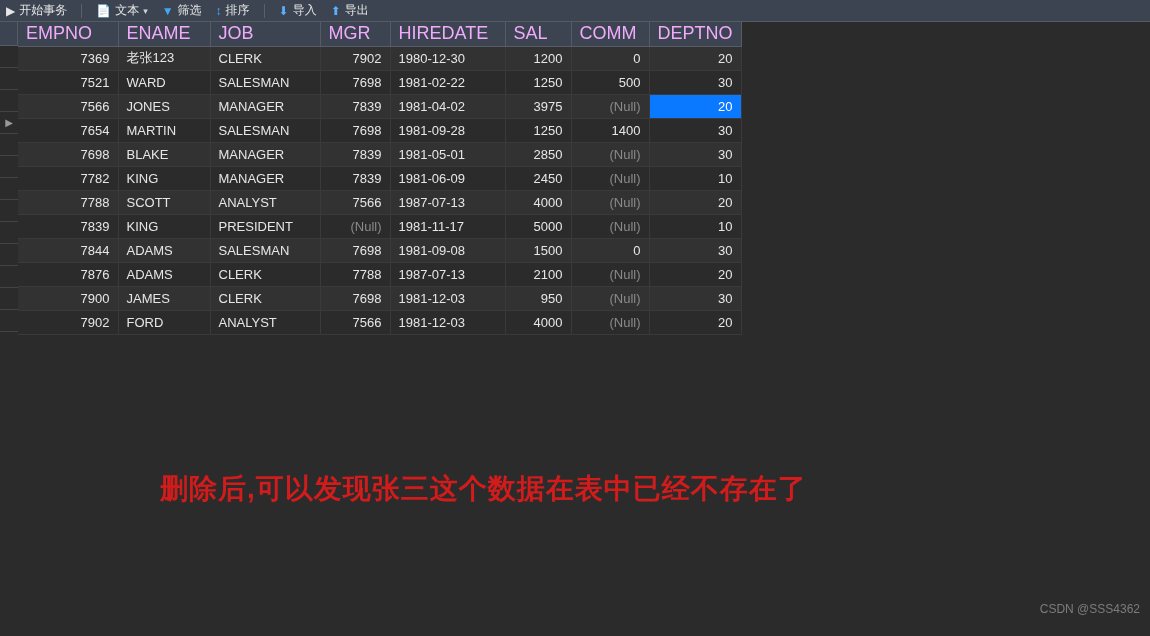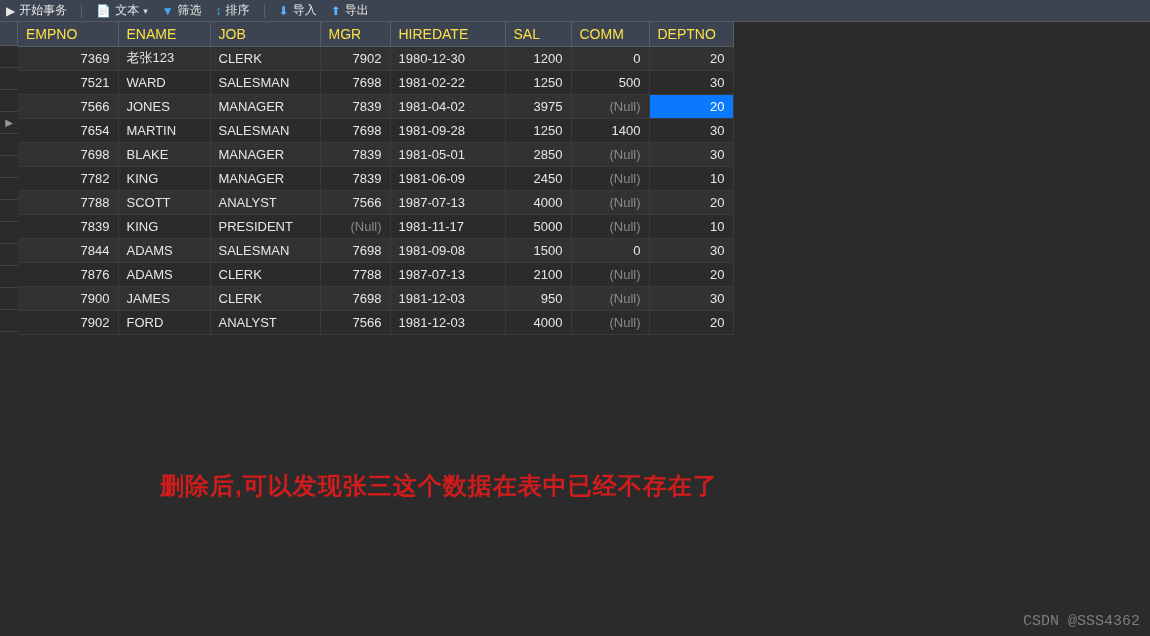--- a/index.html
+++ b/index.html
@@ -53,28 +53,28 @@
     display:flex; align-items:center; justify-content:center;
     color:#999;
     font-size:10px;
   }
   table {
     border-collapse: collapse;
     table-layout: fixed;
   }
   thead th {
     background: #3b4450;
-    color: #fde047;
+    color: #f0abfc;
     font-weight: 400;
     text-align: left;
     height: 24px;
     padding: 0 8px;
     border-right: 1px solid #565b64;
     border-bottom: 1px solid #565b64;
-    font-size: 14px;
+    font-size: 18px;
   }
   tbody td {
     height: 24px;
     padding: 0 8px;
     border-right: 1px solid #3a3a3a;
     border-bottom: 1px solid #3a3a3a;
     color: #e6e6e6;
     font-size: 13px;
     white-space: nowrap;
     overflow: hidden;
@@ -87,32 +87,32 @@
 
   td.selected {
     background: #0a78ff !important;
     color: #fff !important;
   }
 
   .annotation {
     position: absolute;
     left: 160px;
     top: 470px;
-    font-size: 24px;
+    font-size: 28px;
     font-weight: 700;
     color: #d21c1c;
     letter-spacing: 1px;
   }
   .watermark {
     position: absolute;
     right: 10px;
-    bottom: 6px;
+    bottom: 20px;
     color: #7a7d81;
-    font-size: 15px;
-    font-family: Liberation Mono, monospace;
+    font-size: 12px;
+    font-family: Liberation Sans, sans-serif;
   }
 
   .gutter-head {
     height: 24px;
     background:#3b4450;
     border-bottom:1px solid #565b64;
     border-right:1px solid #565b64;
   }
 </style>
 </head>

